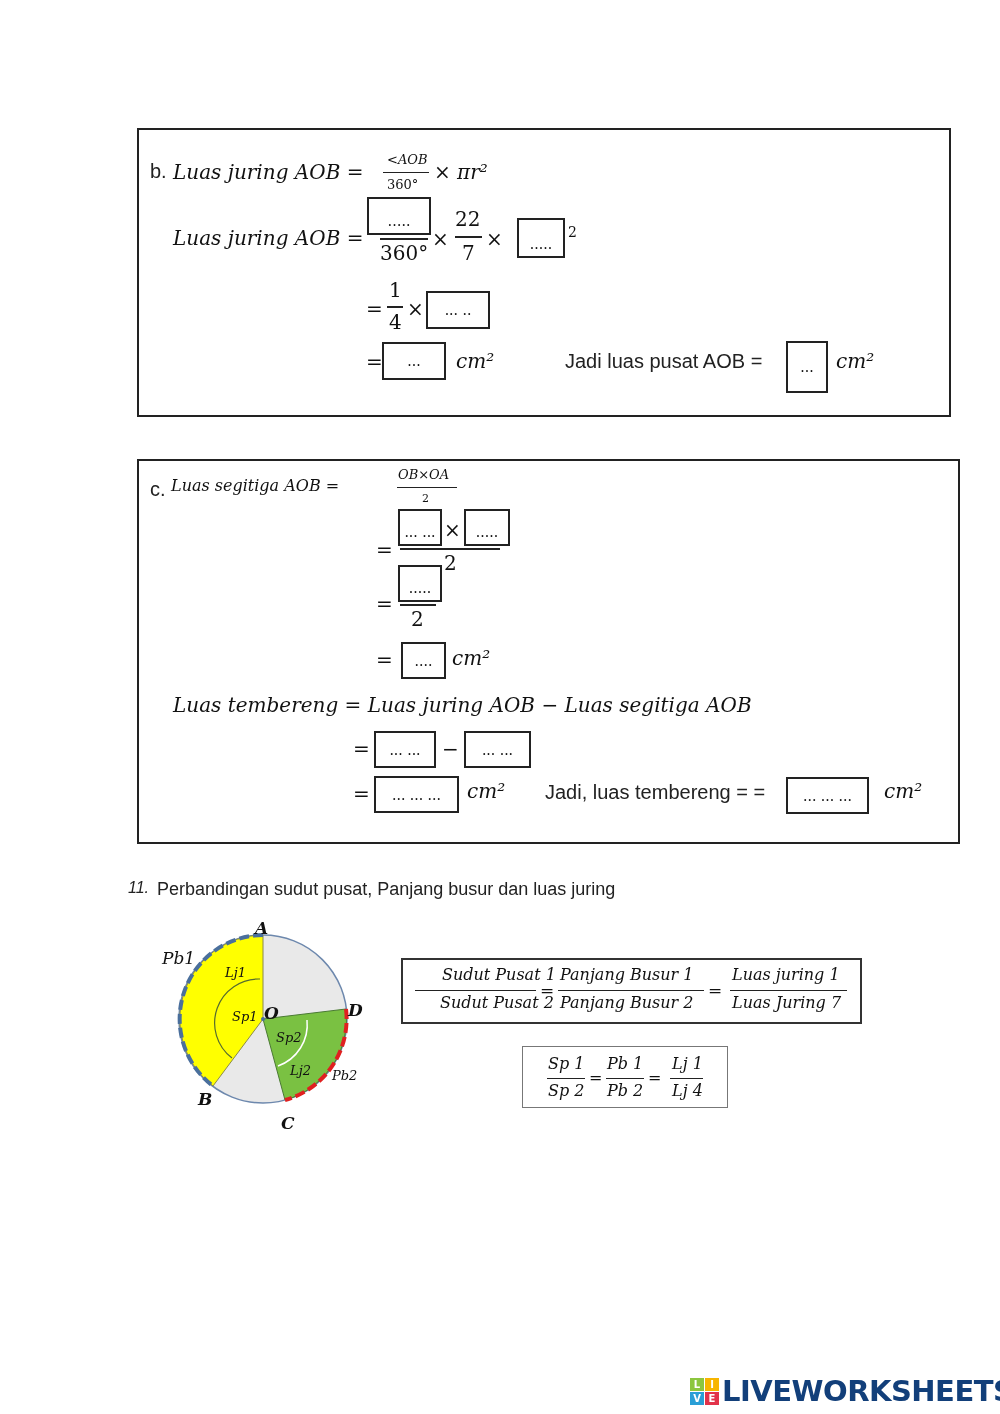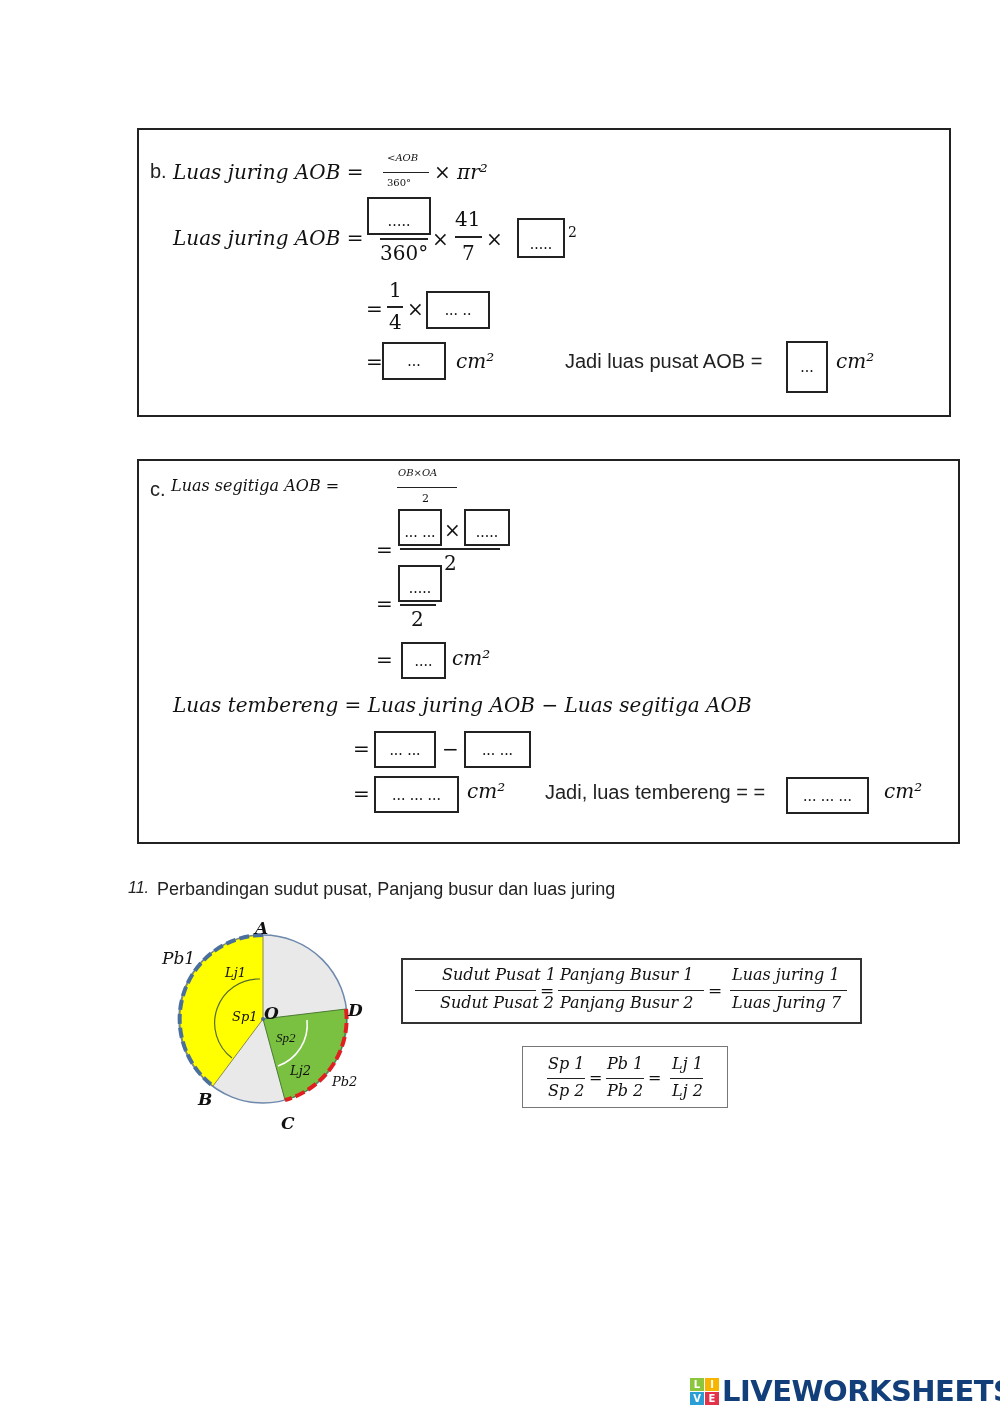--- a/index.html
+++ b/index.html
@@ -5,21 +5,21 @@
   html, body { margin:0; padding:0; }
   body { width:1000px; height:1414px; background:#ffffff; position:relative; overflow:hidden; color:#111; }
   .abs { position:absolute; }
   .math { font-family: "DejaVu Serif", serif; font-style: italic; color:#111; }
   .upright { font-family: "DejaVu Serif", serif; font-style: normal; }
   .hand { font-family: "Liberation Sans", sans-serif; color:#222; }
   .frame { position:absolute; border:2px solid #222; background:#fff; }
   .ans { position:absolute; border:2px solid #222; background:#fff; display:flex; align-items:flex-end; justify-content:center; font-family:"DejaVu Serif", serif; font-size:14px; color:#111; box-sizing:border-box; padding-bottom:4px; cursor:text; }
   .ans.center { align-items:center; padding-bottom:0; }
   .fracline { position:absolute; height:2px; background:#222; }
-  .small { font-size:10px; }
+  .small { font-size:13px; }
   .formula-box { position:absolute; border:2px solid #333; background:#fff; }
   .logo { position:absolute; display:flex; align-items:center; }
   .logo-grid { display:grid; grid-template-columns:14px 14px; grid-template-rows:13px 13px; gap:1px; margin-right:3px; }
   .logo-grid span { display:flex; align-items:center; justify-content:center; color:#fff; font-family:"DejaVu Sans", sans-serif; font-weight:bold; font-size:10px; }
   .logo-text { font-family:"DejaVu Sans", sans-serif; font-weight:bold; font-size:29px; color:#123f7a; letter-spacing:-0.5px; }
 </style>
 </head>
 <body>
 
 <div class="frame" style="left:137px;top:128px;width:810px;height:285px;"></div>
@@ -29,21 +29,21 @@
 <span class="abs math small" style="left:387px;top:152px;">&lt;AOB</span>
 <div class="fracline" style="left:383px;top:172px;width:46px;height:1px;"></div>
 <span class="abs upright small" style="left:387px;top:177px;">360°</span>
 <span class="abs math" style="left:434px;top:160px;font-size:20px;">× πr²</span>
 
 <span class="abs math" style="left:173px;top:226px;font-size:20px;">Luas juring AOB =</span>
 <div class="ans" style="left:367px;top:197px;width:64px;height:38px;">…..</div>
 <div class="fracline" style="left:380px;top:238px;width:48px;"></div>
 <span class="abs upright" style="left:380px;top:241px;font-size:20px;">360°</span>
 <span class="abs upright" style="left:432px;top:227px;font-size:20px;">×</span>
-<span class="abs upright" style="left:455px;top:207px;font-size:20px;">41</span>
+<span class="abs upright" style="left:455px;top:207px;font-size:20px;">22</span>
 <div class="fracline" style="left:455px;top:236px;width:27px;"></div>
 <span class="abs upright" style="left:462px;top:241px;font-size:20px;">7</span>
 <span class="abs upright" style="left:486px;top:227px;font-size:20px;">×</span>
 <div class="ans" style="left:517px;top:218px;width:48px;height:40px;">.....</div>
 <span class="abs upright" style="left:568px;top:224px;font-size:14px;">2</span>
 
 <span class="abs upright" style="left:366px;top:297px;font-size:20px;">=</span>
 <span class="abs upright" style="left:389px;top:278px;font-size:20px;">1</span>
 <div class="fracline" style="left:387px;top:306px;width:16px;"></div>
 <span class="abs upright" style="left:389px;top:310px;font-size:20px;">4</span>
@@ -111,23 +111,23 @@
   <circle cx="113" cy="104" r="2" fill="#4a6f9c"></circle>
 </svg>
 <span class="abs math" style="left:255px;top:918px;font-size:17px;font-weight:bold;">A</span>
 <span class="abs math" style="left:198px;top:1089px;font-size:17px;font-weight:bold;">B</span>
 <span class="abs math" style="left:281px;top:1113px;font-size:17px;font-weight:bold;">C</span>
 <span class="abs math" style="left:348px;top:1000px;font-size:17px;font-weight:bold;">D</span>
 <span class="abs math" style="left:264px;top:1003px;font-size:17px;font-weight:bold;">O</span>
 <span class="abs math" style="left:162px;top:948px;font-size:17px;">Pb1</span>
 <span class="abs math" style="left:225px;top:965px;font-size:13px;">Lj1</span>
 <span class="abs math" style="left:232px;top:1009px;font-size:13px;">Sp1</span>
-<span class="abs math" style="left:276px;top:1030px;font-size:13px;font-family:Liberation Serif, serif;">Sp2</span>
+<span class="abs math" style="left:276px;top:1030px;font-size:13px;">Sp2</span>
 <span class="abs math" style="left:290px;top:1063px;font-size:13px;">Lj2</span>
-<span class="abs math" style="left:332px;top:1068px;font-size:13px;margin-top:6px;">Pb2</span>
+<span class="abs math" style="left:332px;top:1068px;font-size:13px;">Pb2</span>
 
 <div class="formula-box" style="left:401px;top:958px;width:457px;height:62px;"></div>
 <span class="abs math" style="left:442px;top:965px;font-size:16px;">Sudut Pusat 1</span>
 <div class="fracline" style="left:415px;top:990px;width:121px;height:1px;"></div>
 <span class="abs math" style="left:440px;top:993px;font-size:16px;">Sudut Pusat 2</span>
 <span class="abs upright" style="left:540px;top:980px;font-size:17px;">=</span>
 <span class="abs math" style="left:560px;top:965px;font-size:16px;">Panjang Busur 1</span>
 <div class="fracline" style="left:558px;top:990px;width:146px;height:1px;"></div>
 <span class="abs math" style="left:560px;top:993px;font-size:16px;">Panjang Busur 2</span>
 <span class="abs upright" style="left:708px;top:980px;font-size:17px;">=</span>
@@ -139,21 +139,21 @@
 <span class="abs math" style="left:548px;top:1054px;font-size:16px;">Sp 1</span>
 <div class="fracline" style="left:547px;top:1078px;width:38px;height:1px;"></div>
 <span class="abs math" style="left:548px;top:1081px;font-size:16px;">Sp 2</span>
 <span class="abs upright" style="left:589px;top:1068px;font-size:16px;">=</span>
 <span class="abs math" style="left:607px;top:1054px;font-size:16px;">Pb 1</span>
 <div class="fracline" style="left:606px;top:1078px;width:38px;height:1px;"></div>
 <span class="abs math" style="left:607px;top:1081px;font-size:16px;">Pb 2</span>
 <span class="abs upright" style="left:648px;top:1068px;font-size:16px;">=</span>
 <span class="abs math" style="left:672px;top:1054px;font-size:16px;">Lj 1</span>
 <div class="fracline" style="left:670px;top:1078px;width:33px;height:1px;"></div>
-<span class="abs math" style="left:672px;top:1081px;font-size:16px;">Lj 2</span>
+<span class="abs math" style="left:672px;top:1081px;font-size:16px;">Lj 4</span>
 
 <div class="logo" style="left:690px;top:1374px;">
   <div class="logo-grid">
     <span style="background:#8cc63f;">L</span>
     <span style="background:#f7b500;">I</span>
     <span style="background:#2a9fd6;">V</span>
     <span style="background:#e2334a;">E</span>
   </div>
   <span class="logo-text">LIVEWORKSHEETS</span>
 </div>

